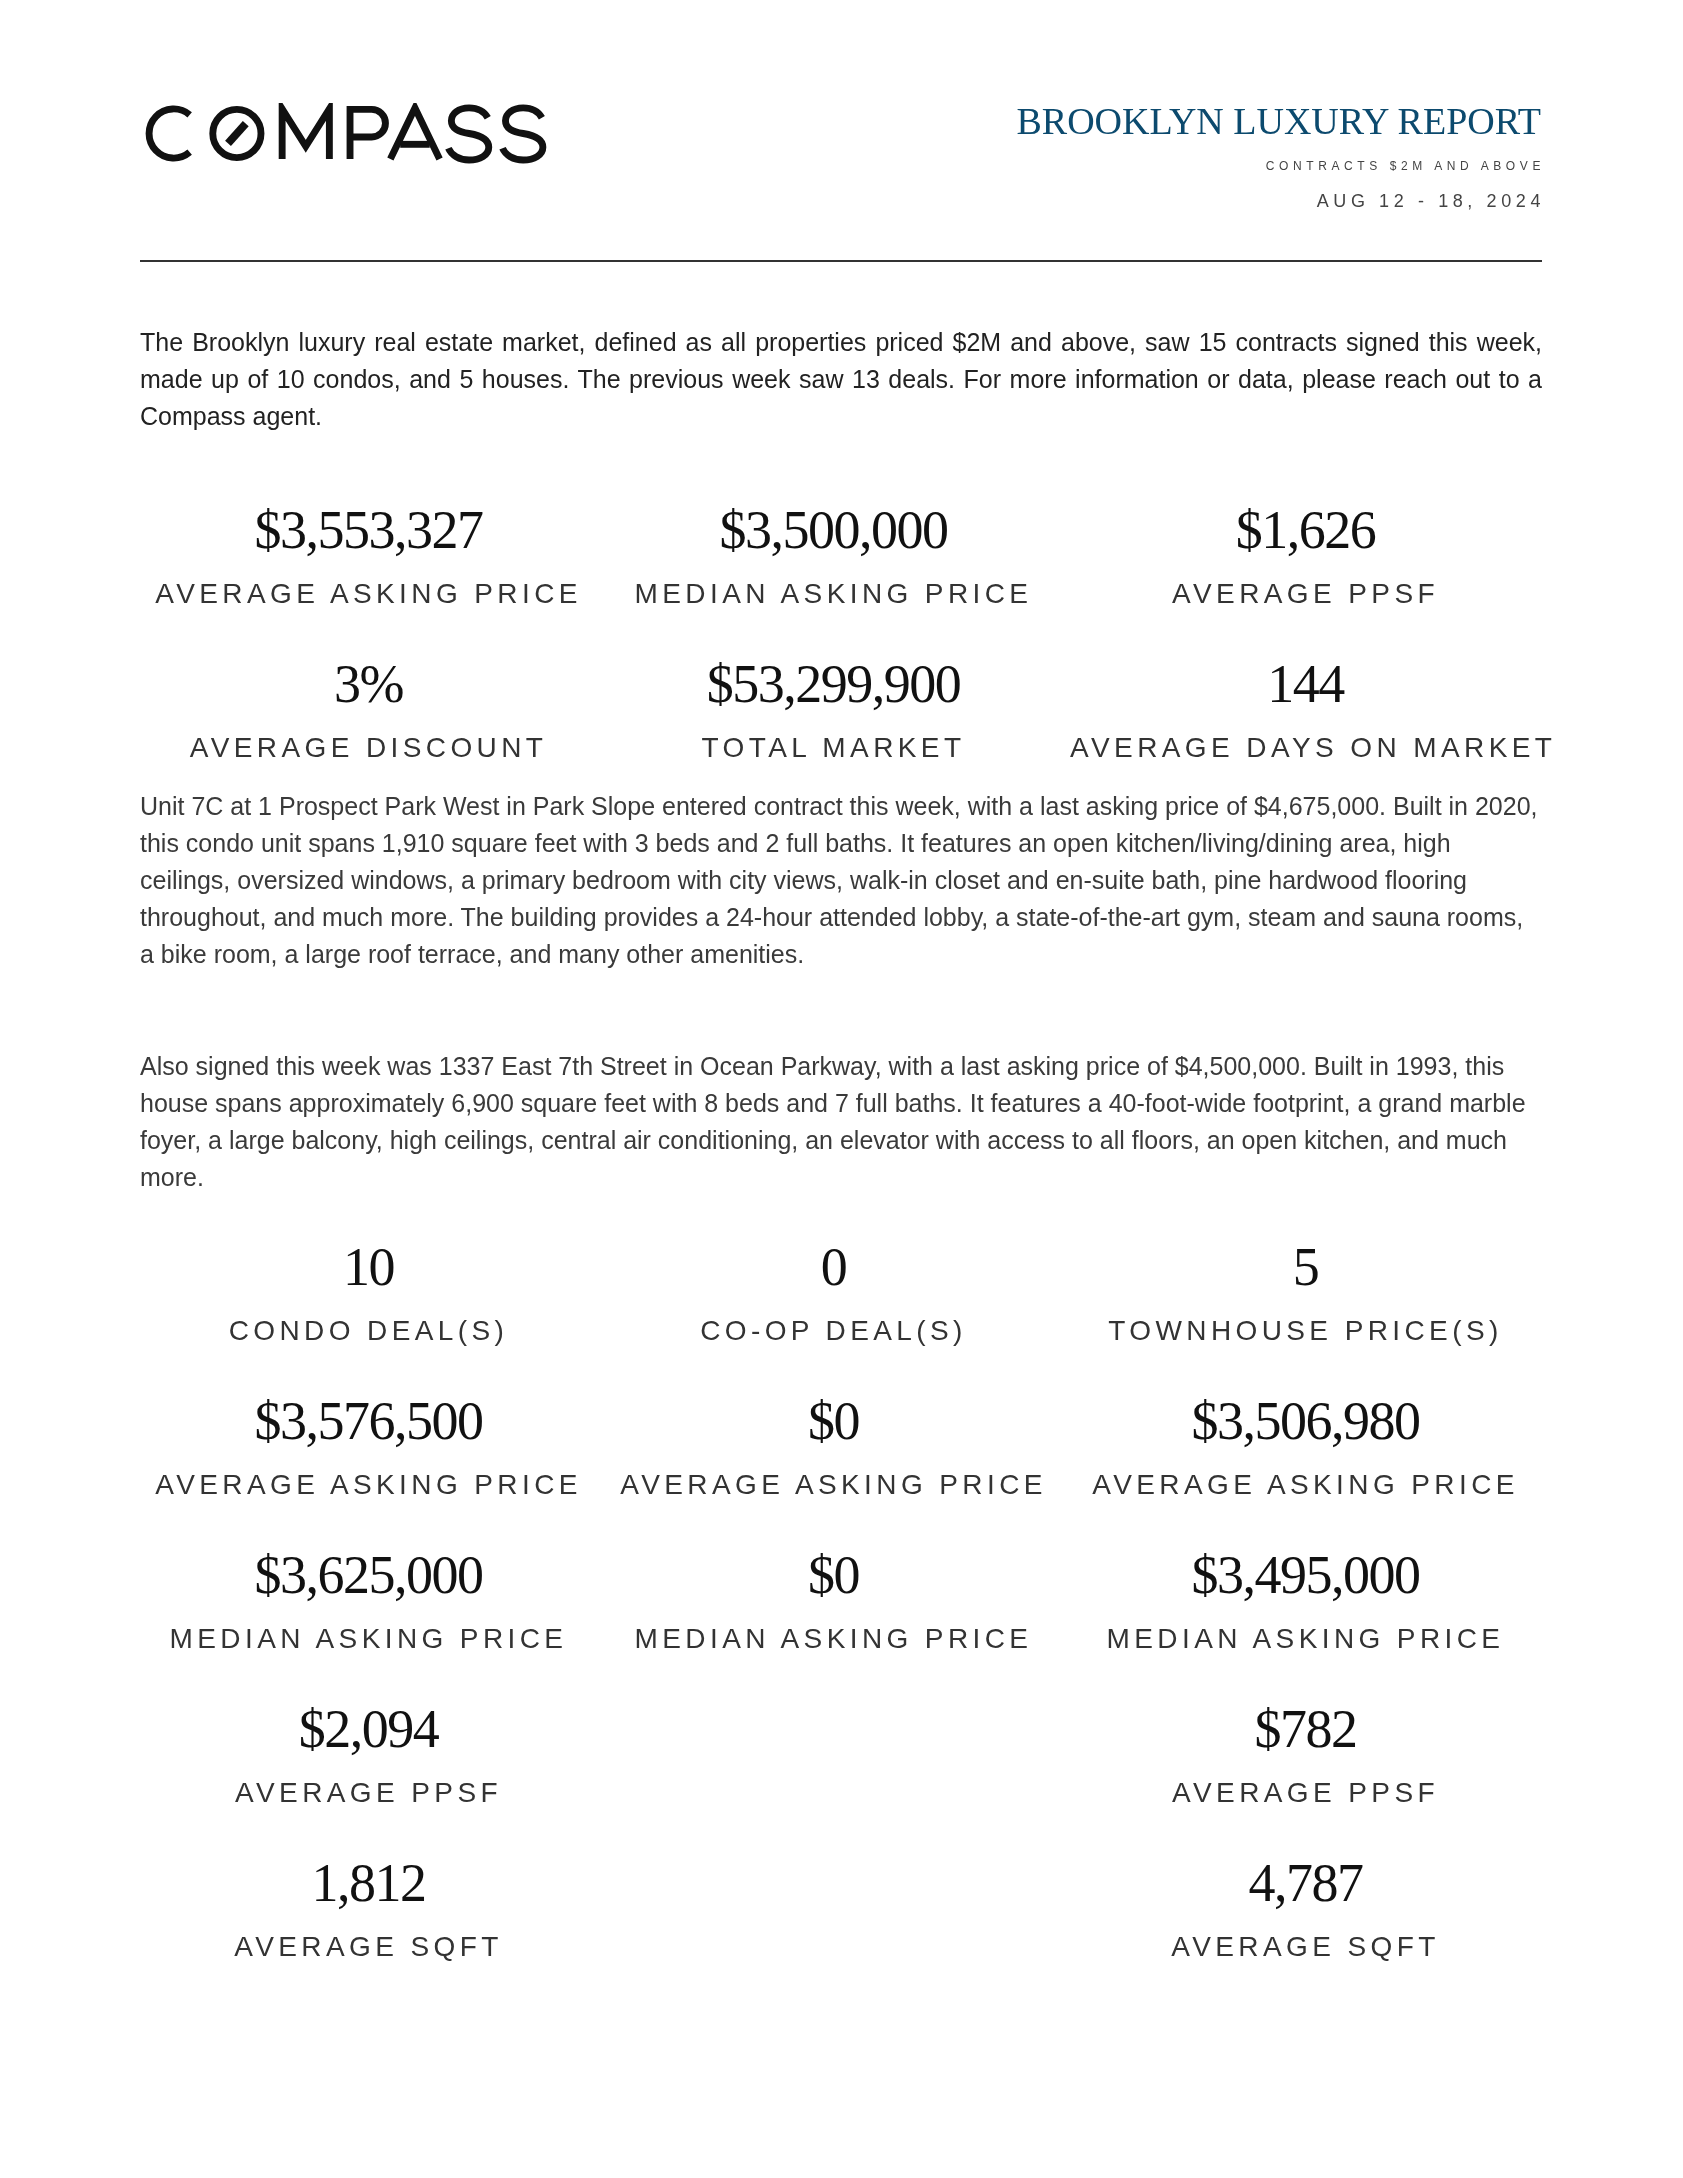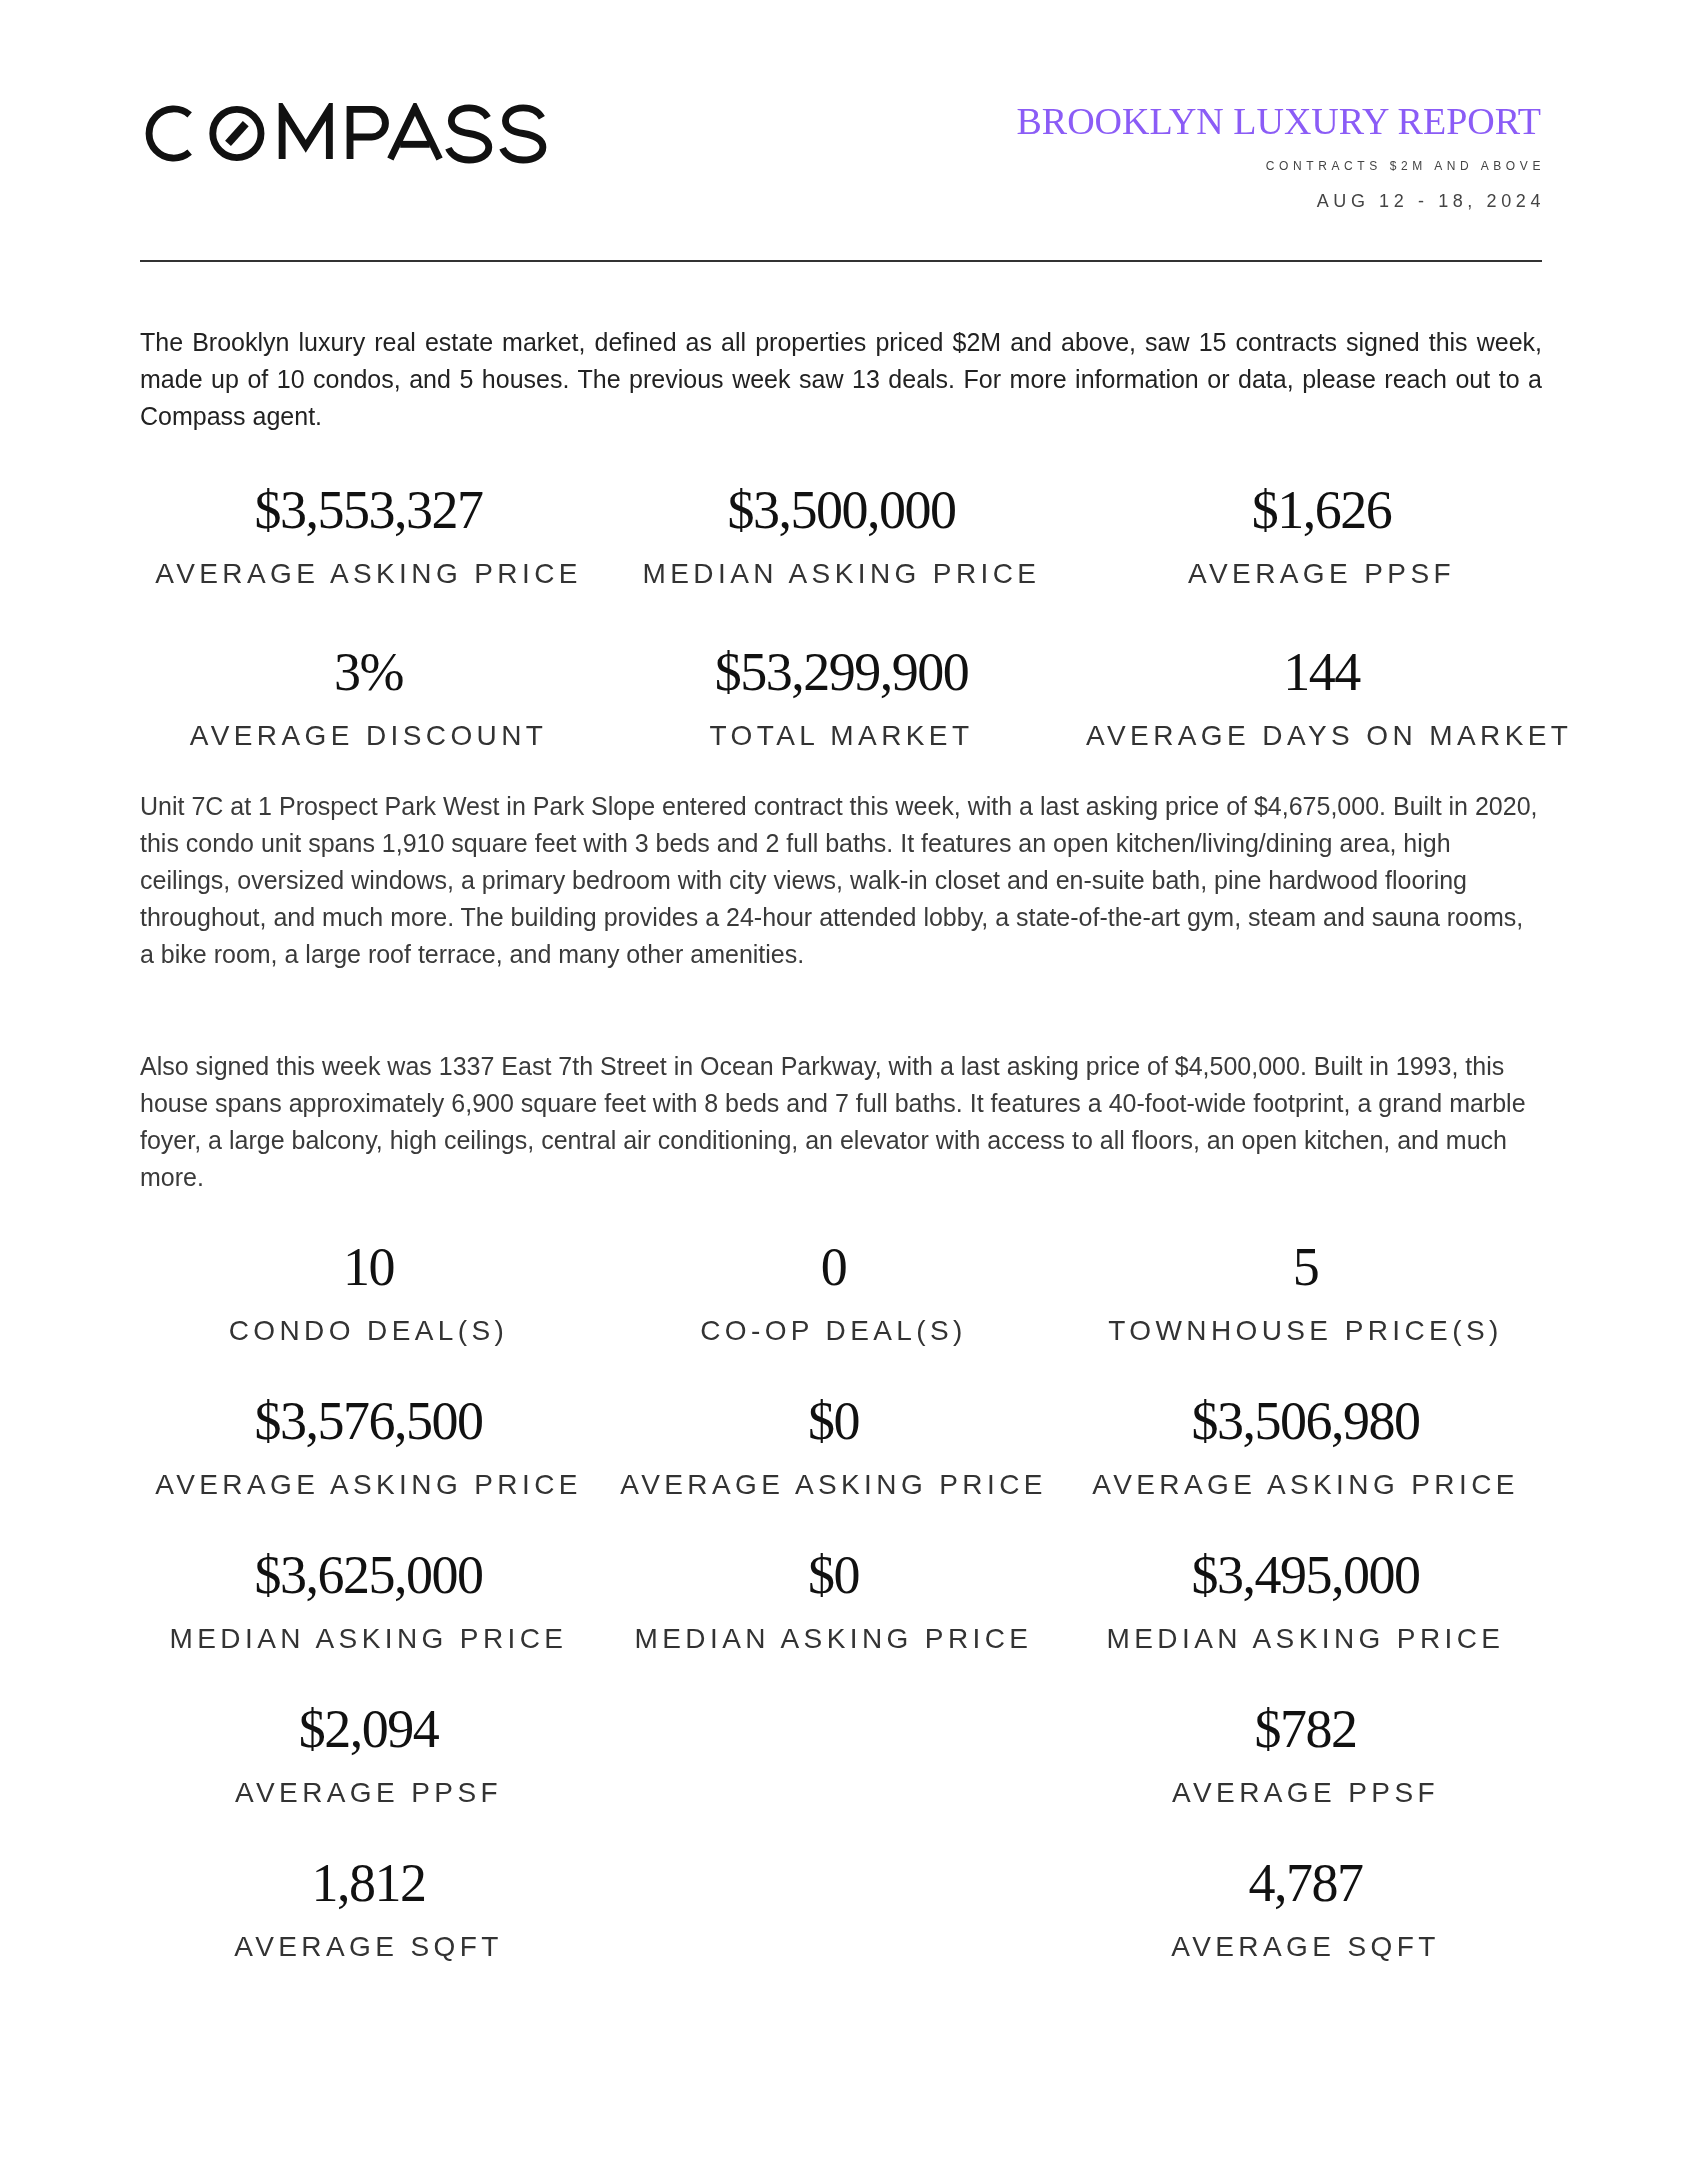--- a/index.html
+++ b/index.html
@@ -3,33 +3,33 @@
 <meta charset="utf-8">
 <style>
   * { box-sizing: border-box; margin: 0; padding: 0; }
   html, body { width: 1683px; height: 2178px; background: #ffffff; }
   body { position: relative; font-family: "Liberation Sans", "DejaVu Sans", sans-serif; color: #222; overflow: hidden; }
 
   .logo { position: absolute; left: 142px; top: 103px; height: 61px; display: flex; align-items: center; }
   .logo svg { display: block; }
 
   .report-head { position: absolute; right: 142px; top: 99px; text-align: right; }
-  .report-title { font-family: "Liberation Serif", "DejaVu Serif", serif; font-size: 38px; letter-spacing: 0px; color: #8b5cf6; line-height: 44px; white-space: nowrap; }
+  .report-title { font-family: "Liberation Serif", "DejaVu Serif", serif; font-size: 38px; letter-spacing: 0px; color: #0c4a6e; line-height: 44px; white-space: nowrap; }
   .report-sub { margin-top: 12px; font-size: 12px; letter-spacing: 4.6px; color: #444; line-height: 22px; white-space: nowrap; margin-right: -4px; }
   .report-date { margin-top: 13px; font-size: 18px; letter-spacing: 4.6px; color: #444; line-height: 22px; white-space: nowrap; margin-right: -4px; }
 
   .rule { position: absolute; left: 140px; top: 260px; width: 1402px; height: 2px; background: #333; }
 
   .para { position: absolute; left: 140px; width: 1402px; font-size: 25px; line-height: 37px; color: #333; }
   .para-intro { top: 324px; text-align: justify; color: #222; }
   .para-feature1 { top: 788px; color: #3a3a3a; }
   .para-feature2 { top: 1048px; color: #3a3a3a; }
 
   .grid { position: absolute; left: 140px; width: 1402px; display: grid; grid-template-columns: 457px 473px 471px; }
-  .grid-summary { top: 481px; gap: 8px; }
+  .grid-summary { top: 501px; }
   .grid-types { top: 1238px; }
 
   .stat { height: 154px; text-align: center; }
   .stat-value { font-family: "Liberation Serif", "DejaVu Serif", serif; font-size: 54px; line-height: 59px; color: #111; letter-spacing: -1.5px; white-space: nowrap; }
   .stat-label { margin-top: 22px; font-size: 28px; letter-spacing: 4.4px; color: #333; line-height: 24px; white-space: nowrap; }
 </style>
 </head>
 <body>
 
 <div class="logo" aria-label="COMPASS">

